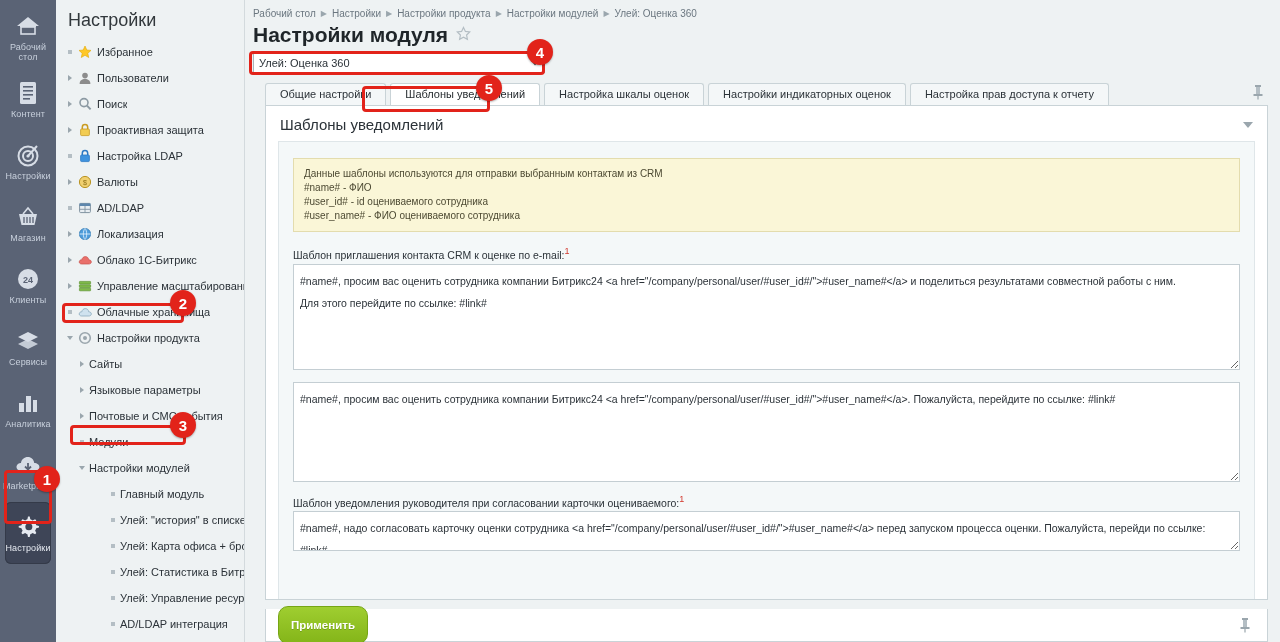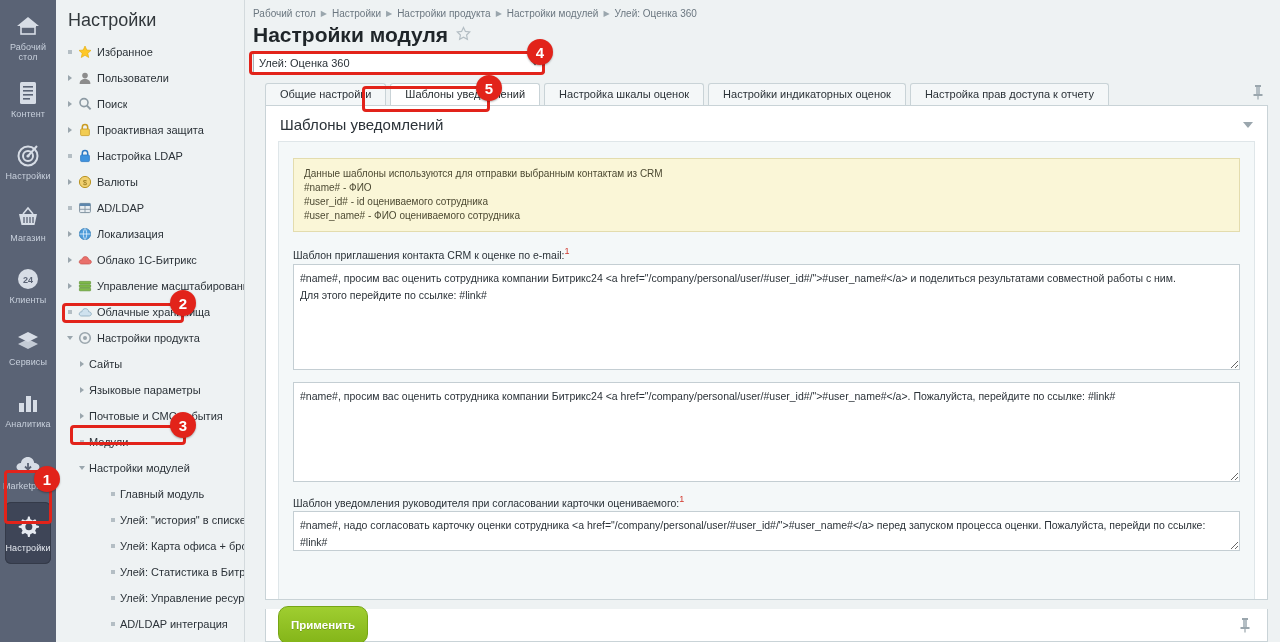--- a/index.html
+++ b/index.html
@@ -270,21 +270,21 @@
     color: #d3392e;
     font-size: 9px;
     vertical-align: super;
   }
   .ta {
     width: 100%;
     border: 1px solid #c4ced3;
     background: #fff;
     font-family: "Liberation Sans", sans-serif;
     font-size: 10.5px;
-    line-height: 17px;
+    line-height: 22px;
     color: #2b3238;
     padding: 5px 6px;
     resize: both;
     overflow: hidden;
     white-space: pre-wrap;
     display: block;
   }
   .ta.big { height: 106px; }
   .ta.mid { height: 100px; }
   .ta.small { height: 40px; }

